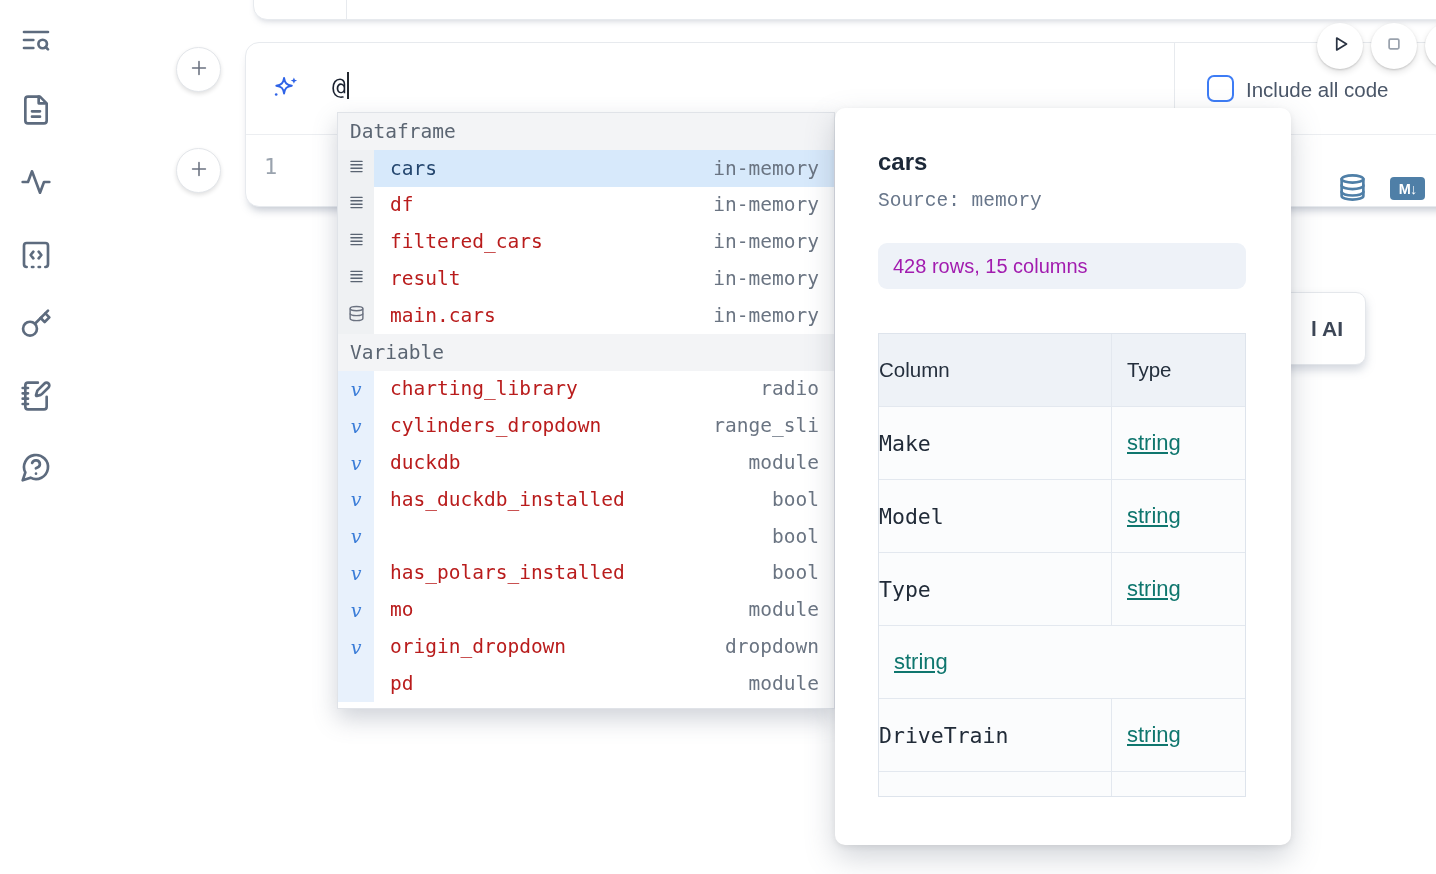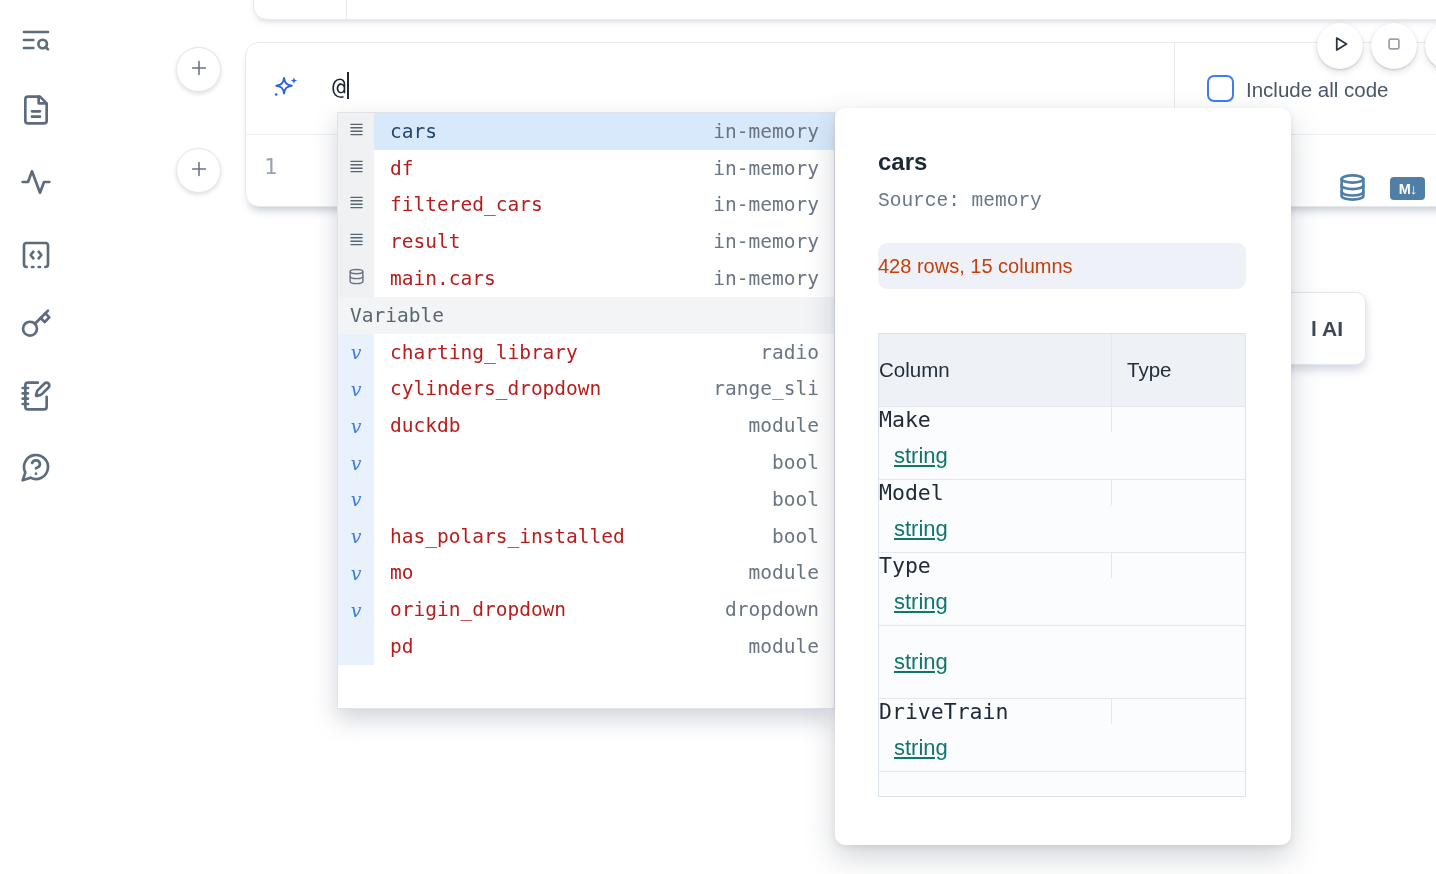--- a/index.html
+++ b/index.html
@@ -64,24 +64,24 @@
   .ac-row.selected .ac-name{color:#24466e;}
   .ac-type{margin-left:auto;font-family:"DejaVu Sans Mono",monospace;font-size:19.5px;color:#6a7482;white-space:pre;}
 
   
   .panel{position:absolute;left:835px;top:108px;width:456px;height:737px;background:#fff;
          border-radius:10px;box-sizing:border-box;padding:40px 45px 0 43px;z-index:30;
          box-shadow:0 2px 6px rgba(0,0,0,.07),0 12px 30px rgba(90,100,120,.28);}
   .panel-title{font-size:24px;font-weight:bold;color:#1c2838;}
   .panel-source{margin-top:14px;font-size:19.5px;color:#68768a;font-family:Liberation Mono, monospace;}
   .panel-badge{margin-top:31px;height:46px;background:#eef2f8;border-radius:9px;display:flex;
-               align-items:center;font-size:20px;color:#c2410c;}
+               align-items:center;padding-left:15px;font-size:20px;color:#a21caf;}
   .ptable{margin-top:44px;border:1px solid #dee4ec;height:464px;overflow:hidden;box-sizing:border-box;}
   .pt-head{display:flex;height:72px;background:#eef2f7;}
-  .pt-row{display:flex;height:72px;background:#fbfcfd;border-top:1px solid #e3e8ef;flex-direction:column;}
+  .pt-row{display:flex;height:72px;background:#fbfcfd;border-top:1px solid #e3e8ef;}
   .pt-c1{width:233px;flex:none;border-right:1px solid #e3e8ef;display:flex;align-items:center;box-sizing:border-box;}
   .pt-c2{flex:1;display:flex;align-items:center;padding-left:15px;}
   .pt-head .pt-c1,.pt-head .pt-c2{font-size:20.5px;color:#242f3d;}
   .pt-colname{font-family:"DejaVu Sans Mono",monospace;font-size:21.5px;color:#212b38;}
   .pt-coltype{font-size:22px;color:#0f766e;text-decoration:underline;}
 
   
   .ai-btn{position:absolute;left:1240px;top:292px;width:126px;height:73px;background:#fff;
           border:1px solid #e4e7eb;border-radius:10px;box-sizing:border-box;z-index:10;
           box-shadow:0 5px 10px rgba(130,140,160,.35);display:flex;align-items:center;
@@ -192,20 +192,21 @@
   <div class="btn-run" style="left:1371px;top:23px">
     <span><svg viewBox="0 0 24 24" fill="none" stroke="#9aa2ad" stroke-width="1.6">
           <rect x="7.5" y="7.5" width="9" height="9" rx="1.2"></rect>
         </svg></span>
   </div>
   <div class="btn-run" style="left:1425px;top:23px"></div>
 
   <div class="ai-btn">l AI</div>
 
   <div class="popup" id="popup">
+      <div class="ac-header">Dataframe</div>
       <div class="ac-row selected">
         <div class="ac-gutter">
           <span><svg width="17" height="17" viewBox="0 0 20 20" fill="none" stroke="#5a6472" stroke-width="1.7" stroke-linecap="round">
               <path d="M3.5 4h13M3.5 8h13M3.5 12h13M3.5 16h13"></path>
             </svg></span>
         </div>
         <div class="ac-main">
           <span class="ac-name">cars</span>
           <span class="ac-type">in-memory</span>
         </div>
@@ -282,20 +283,21 @@
         <div class="ac-main">
           <span class="ac-name">duckdb</span>
           <span class="ac-type">module</span>
         </div>
       </div>
       <div class="ac-row">
         <div class="ac-gutter var">
           <span class="var-v">v</span>
         </div>
         <div class="ac-main">
+          <span class="ac-name">has_duckdb_installed</span>
           <span class="ac-type">bool</span>
         </div>
       </div>
       <div class="ac-row">
         <div class="ac-gutter var">
           <span class="var-v">v</span>
         </div>
         <div class="ac-main">
           <span class="ac-type">bool</span>
         </div>

